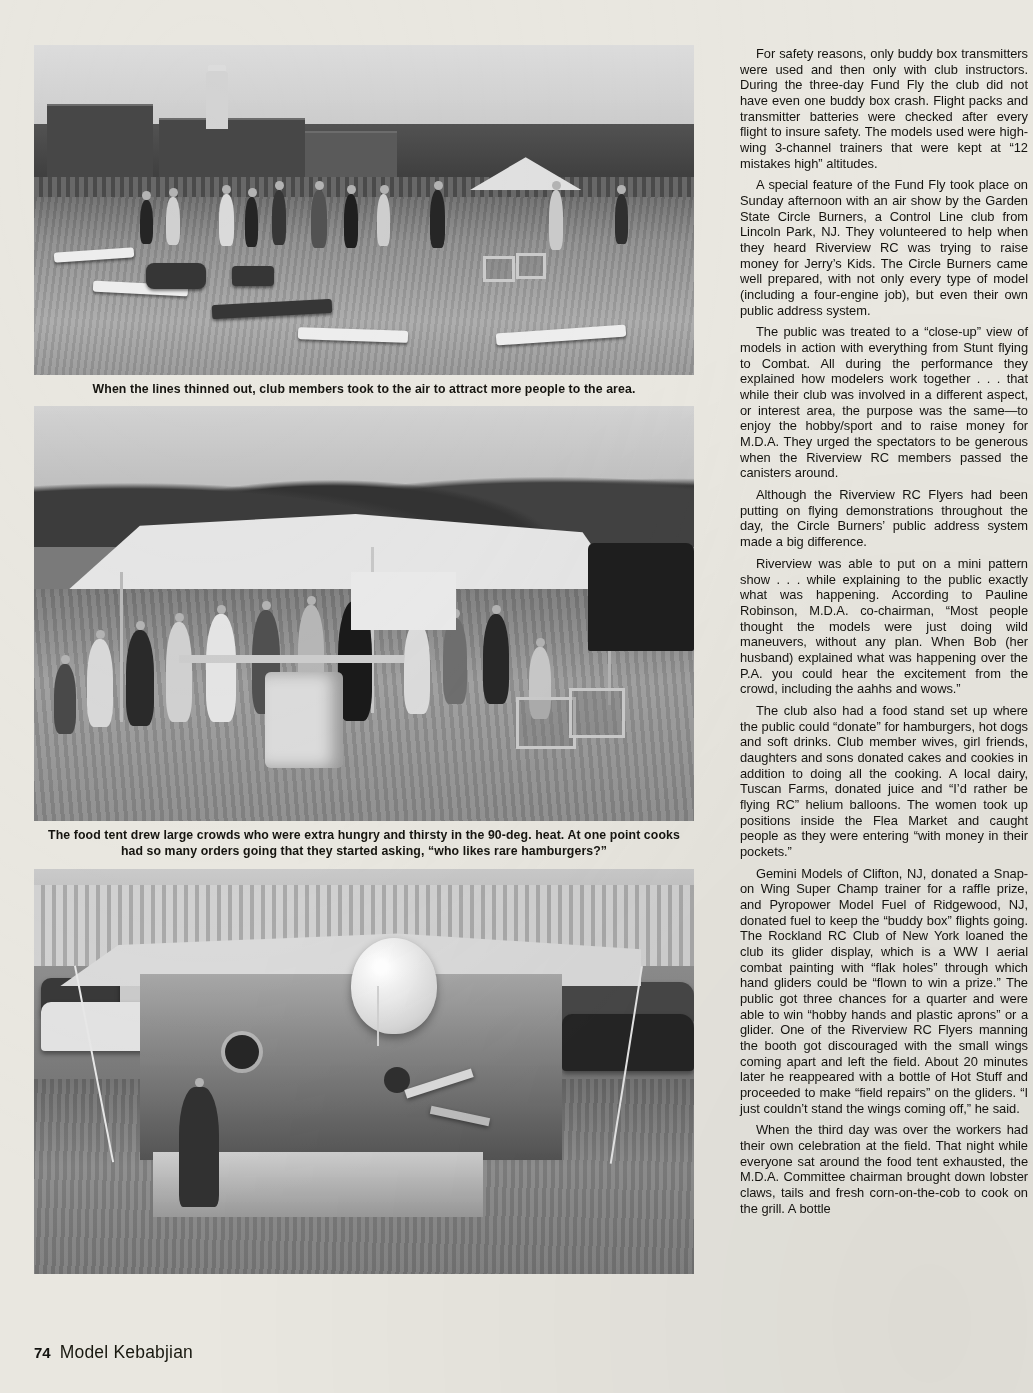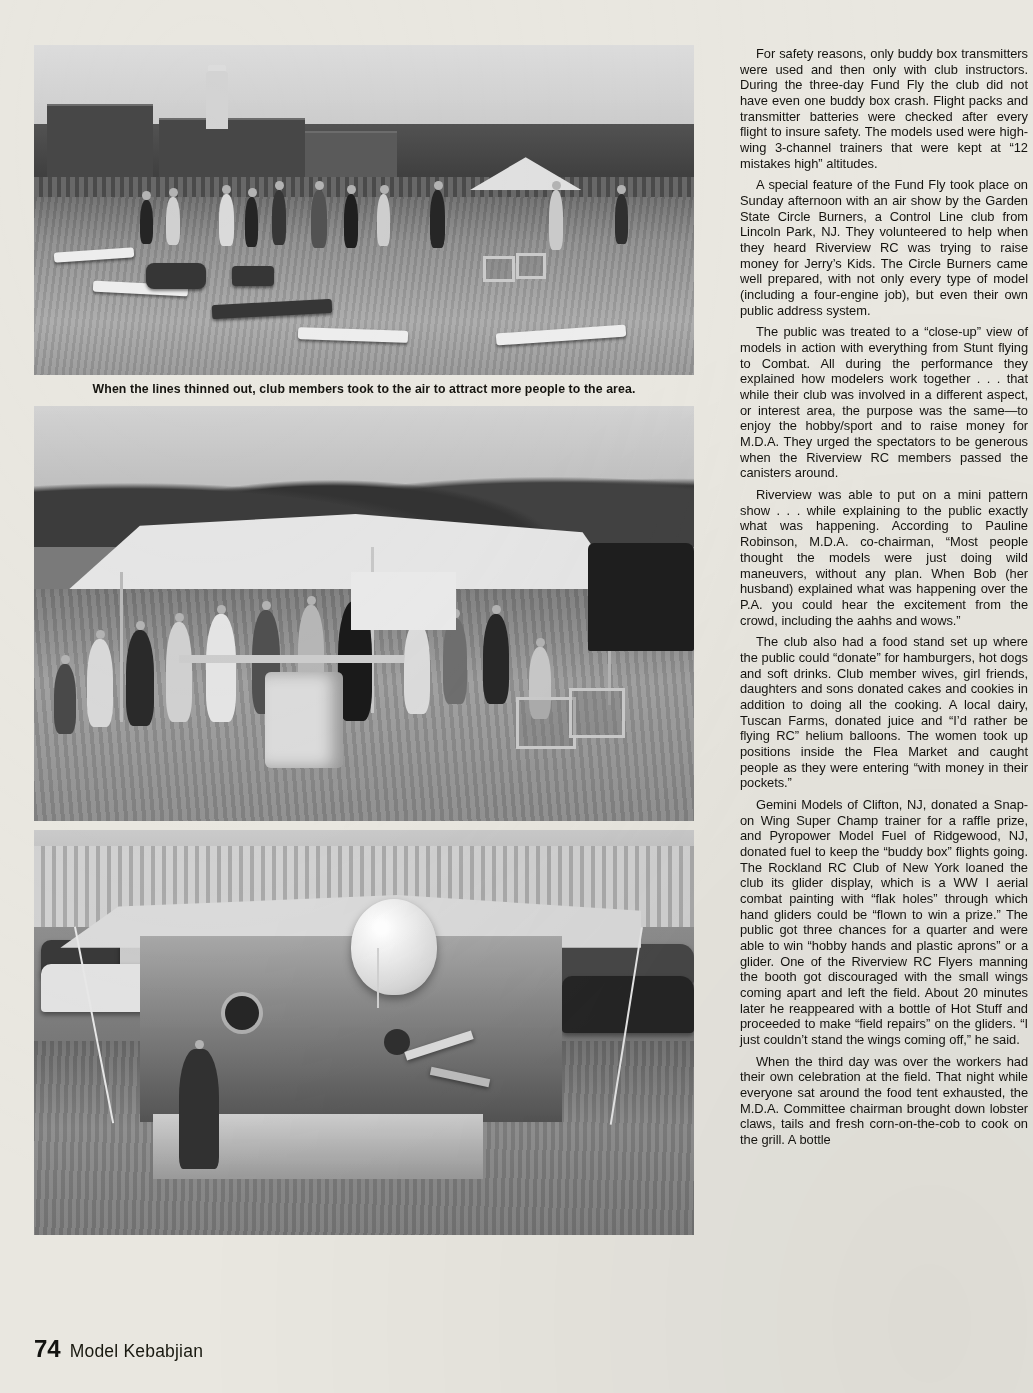--- a/index.html
+++ b/index.html
@@ -101,21 +101,21 @@
   
   .footer {
     position: absolute;
     left: 34px;
     bottom: 30px;
     display: flex;
     align-items: baseline;
     gap: 9px;
   }
   .folio {
-    font-size: 24px;
+    font-size: 15px;
     font-weight: bold;
     color: #131310;
   }
   .mag {
     font-size: 17.5px;
     color: #18180f;
     letter-spacing: .2px;
   }
 
   
@@ -363,20 +363,21 @@
             </div>
 
           <div class="drum" style="left:35%;top:64%;width:78px;height:96px;"></div>
 
           <div class="chair" style="left:73%;top:70%;width:54px;height:46px;"></div>
           <div class="chair" style="left:81%;top:68%;width:50px;height:44px;"></div>
 
           <div style="position:absolute;left:22%;top:60%;width:34%;height:8px;background:#cbc9bf;"></div>
           <div style="position:absolute;left:48%;top:40%;width:16%;height:14%;background:#e6e4da;"></div>
         </div>
+        <figcaption class="caption">The food tent drew large crowds who were extra hungry and thirsty in the 90-deg. heat. At one point cooks had so many orders going that they started asking, “who likes rare hamburgers?”</figcaption>
       </figure>
 
       <figure class="figure">
         <div class="photo photo-3">
           <div class="p3-sky"></div>
           <div class="p3-fencewall"></div>
           <div class="p3-lot"></div>
           <div class="p3-ground"></div>
 
           <div class="car" style="left:1%;top:27%;width:15%;height:9%;background:#3d3d38;"></div>
@@ -406,20 +407,21 @@
             </div>
         </div>
       </figure>
     </div>
 
     <div class="text-col">
       <div class="body-text">
         <p>For safety reasons, only buddy box transmitters were used and then only with club instructors. During the three-day Fund Fly the club did not have even one buddy box crash. Flight packs and transmitter batteries were checked after every flight to insure safety. The models used were high-wing 3-channel trainers that were kept at “12 mistakes high” altitudes.</p>
         <p>A special feature of the Fund Fly took place on Sunday afternoon with an air show by the Garden State Circle Burners, a Control Line club from Lincoln Park, NJ. They volunteered to help when they heard Riverview RC was trying to raise money for Jerry’s Kids. The Circle Burners came well prepared, with not only every type of model (including a four-engine job), but even their own public address system.</p>
         <p>The public was treated to a “close-up” view of models in action with everything from Stunt flying to Combat. All during the performance they explained how modelers work together . . . that while their club was involved in a different aspect, or interest area, the purpose was the same—to enjoy the hobby/sport and to raise money for M.D.A. They urged the spectators to be generous when the Riverview RC members passed the canisters around.</p>
+        <p>Although the Riverview RC Flyers had been putting on flying demonstrations throughout the day, the Circle Burners’ public address system made a big difference.</p>
         <p>Riverview was able to put on a mini pattern show . . . while explaining to the public exactly what was happening. According to Pauline Robinson, M.D.A. co-chairman, “Most people thought the models were just doing wild maneuvers, without any plan. When Bob (her husband) explained what was happening over the P.A. you could hear the excitement from the crowd, including the aahhs and wows.”</p>
         <p>The club also had a food stand set up where the public could “donate” for hamburgers, hot dogs and soft drinks. Club member wives, girl friends, daughters and sons donated cakes and cookies in addition to doing all the cooking. A local dairy, Tuscan Farms, donated juice and “I’d rather be flying RC” helium balloons. The women took up positions inside the Flea Market and caught people as they were entering “with money in their pockets.”</p>
         <p>Gemini Models of Clifton, NJ, donated a Snap-on Wing Super Champ trainer for a raffle prize, and Pyropower Model Fuel of Ridgewood, NJ, donated fuel to keep the “buddy box” flights going. The Rockland RC Club of New York loaned the club its glider display, which is a WW I aerial combat painting with “flak holes” through which hand gliders could be “flown to win a prize.” The public got three chances for a quarter and were able to win “hobby hands and plastic aprons” or a glider. One of the Riverview RC Flyers manning the booth got discouraged with the small wings coming apart and left the field. About 20 minutes later he reappeared with a bottle of Hot Stuff and proceeded to make “field repairs” on the gliders. “I just couldn’t stand the wings coming off,” he said.</p>
         <p>When the third day was over the workers had their own celebration at the field. That night while everyone sat around the food tent exhausted, the M.D.A. Committee chairman brought down lobster claws, tails and fresh corn-on-the-cob to cook on the grill. A bottle</p>
       </div>
     </div>
   </div>
 
   <div class="footer">
     <span class="folio">74</span>

